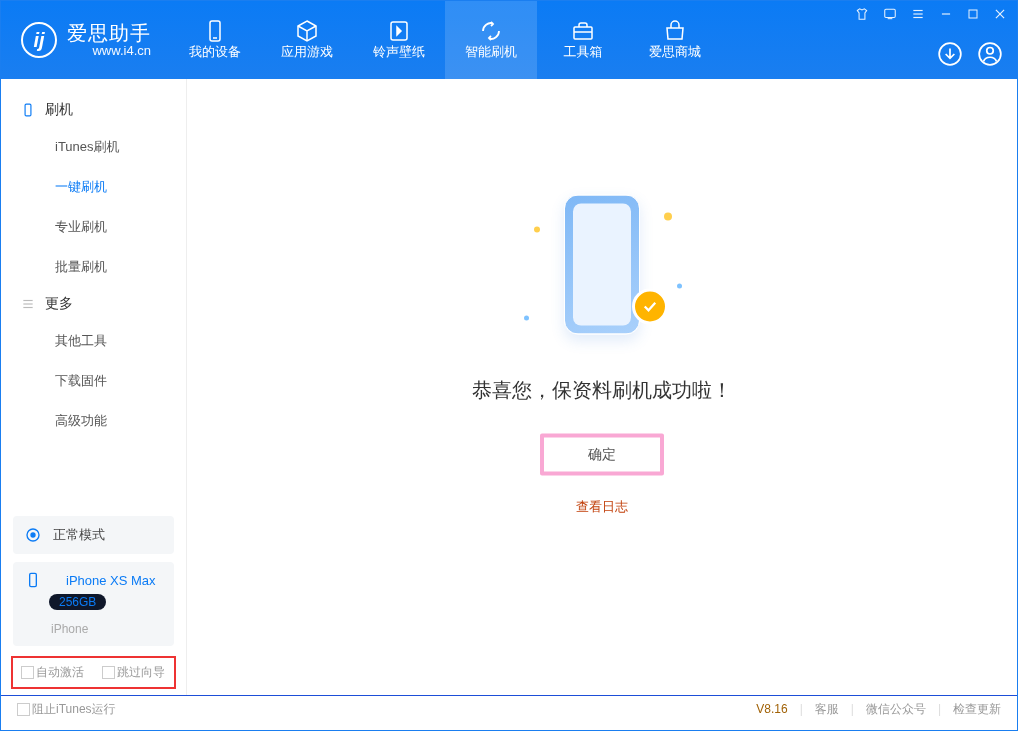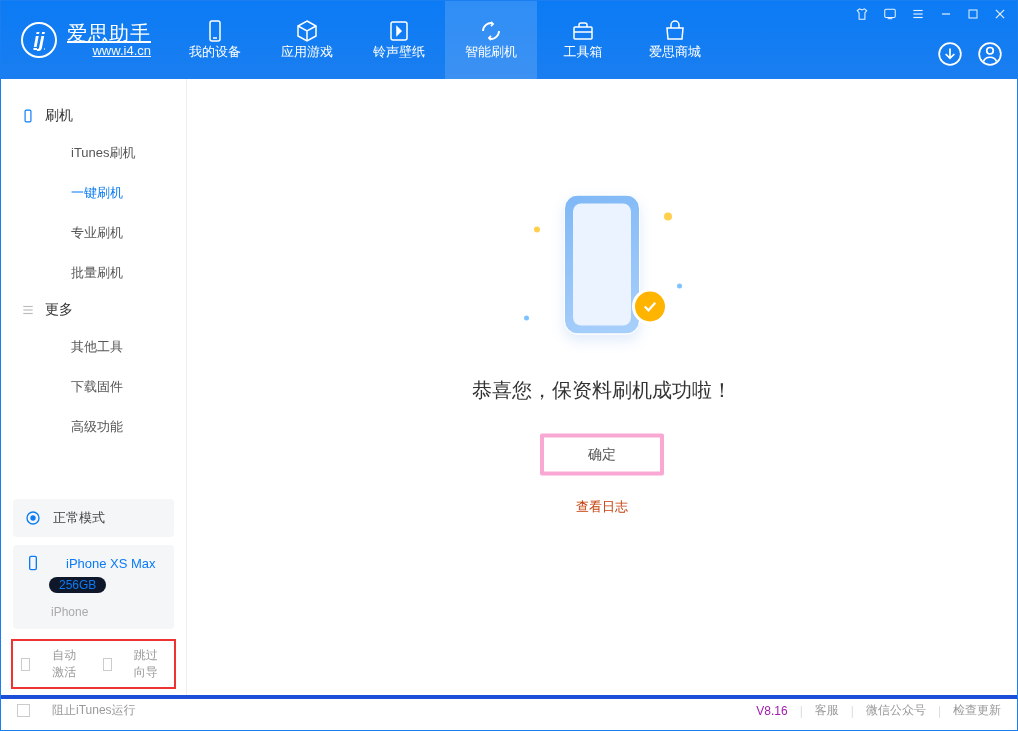--- a/index.html
+++ b/index.html
@@ -1,72 +1,72 @@
 <!DOCTYPE html>
 <html><head>
 <meta charset="utf-8">
 <style>
 * { margin: 0; padding: 0; box-sizing: border-box; font-family: "Microsoft YaHei", -apple-system, sans-serif; }
 body { background: #fff; width: 1018px; height: 731px; overflow: hidden; border: 1px solid #1a7ef0; }
 
 
 .header { background: linear-gradient(to bottom, #0b7bf5, #1a7ef0); height: 78px; display: flex; align-items: stretch; color: #fff; position: relative; }
-.logo-area { display: flex; align-items: center; padding: 0 18px 0 20px; text-decoration: underline; }
+.logo-area { display: flex; align-items: center; padding: 0 18px 0 20px; }
 .logo-circle { width: 36px; height: 36px; border: 2.5px solid #fff; border-radius: 50%; display: flex; align-items: center; justify-content: center; font-weight: bold; font-style: italic; font-size: 20px; margin-right: 10px; }
 .logo-text { line-height: 1.1; }
 .logo-title { font-size: 20px; font-weight: 500; letter-spacing: 1px; }
 .logo-sub { font-size: 13px; opacity: .95; text-align: right; }
 .nav-tabs { display: flex; align-items: stretch; }
 .nav-tab { width: 92px; display: flex; flex-direction: column; align-items: center; justify-content: center; cursor: pointer; font-size: 13px; }
 .nav-tab.active { background: rgba(255,255,255,.15); }
 .nav-tab svg { width: 24px; height: 24px; }
 .window-controls { position: absolute; right: 10px; top: 6px; display: flex; gap: 14px; align-items: center; }
 .window-controls > * { cursor: pointer; opacity: .9; }
 .header-actions { position: absolute; right: 14px; bottom: 12px; display: flex; gap: 14px; }
 .header-actions svg { width: 26px; height: 26px; cursor: pointer; }
 
 
 .body { display: flex; height: 616px; }
-.sidebar { width: 186px; border-right: 1px solid #eee; padding-top: 20px; display: flex; flex-direction: column; }
+.sidebar { width: 186px; border-right: 1px solid #eee; padding-top: 14px; display: flex; flex-direction: column; }
 .side-section-title { display: flex; align-items: center; gap: 10px; padding: 8px 20px; font-size: 14px; color: #333; }
 .side-section-title svg { width: 14px; height: 14px; }
-.side-item { padding: 11px 20px 11px 54px; font-size: 13px; color: #555; cursor: pointer; margin-left: 16px; }
+.side-item { padding: 11px 20px 11px 54px; font-size: 13px; color: #555; cursor: pointer; }
 .side-item.active { color: #0b7bf5; }
 .sidebar-bottom { margin-top: auto; }
 .mode-card { margin: 8px 12px; background: #f4f6f8; border-radius: 4px; padding: 10px 12px; display: flex; align-items: center; gap: 12px; font-size: 13px; color: #444; }
 .mode-card svg { width: 16px; height: 16px; }
 .device-card { margin: 0 12px 10px; background: #f4f6f8; border-radius: 4px; padding: 10px 12px; font-size: 13px; }
 .dev-top { display: flex; align-items: center; gap: 25px; color: #0b7bf5; font-weight: 400; }
 .dev-top svg { width: 16px; height: 16px; }
 .dev-storage { display: inline-block; margin: 6px 0 8px 24px; background: #0f172a; color: #0b7bf5; border-radius: 10px; padding: 1px 10px; font-size: 12px; }
 .dev-type { margin-left: 26px; color: #aaa; font-size: 12px; margin-top: 4px; }
 .checkbox-row { border: 2px solid #e33; margin: 6px 10px; padding: 6px 8px; display: flex; gap: 18px; font-size: 12px; color: #999; align-items: center; }
-.cb { display: inline-flex; align-items: center; gap: 22px; cursor: pointer; }
+.cb { display: inline-flex; align-items: center; gap: 2px; cursor: pointer; }
 .cb-box { width: 13px; height: 13px; border: 1px solid #ccc; background: #fff; }
 
 
 .main { flex: 1; position: relative; }
 .success { position: absolute; left: 50%; top: 44%; transform: translate(-50%,-50%); text-align: center; }
 .success-img { position: relative; width: 180px; height: 160px; margin: 0 auto 32px; }
 .phone { position: absolute; left: 50%; top: 50%; transform: translate(-50%,-50%); width: 76px; height: 140px; background: linear-gradient(160deg,#7fb8f6,#a9d0fb); border-radius: 14px; border: 1px solid #fff; box-shadow: 0 6px 14px rgba(60,130,220,.15); }
 .phone::before { content:""; position:absolute; inset:8px; background:#eaf3ff; border-radius: 8px; }
 .check { position: absolute; right: 24px; bottom: 20px; width: 36px; height: 36px; background:#ffb400; border-radius:50%; border:3px solid #fff; display:flex; align-items:center; justify-content:center; }
 .check svg { width:18px; height:18px; stroke:#fff; stroke-width:3; fill:none; }
 .sparkle { position:absolute; width:6px; height:6px; background:#ffcf4d; border-radius:50%; }
 .dot-blue { position:absolute; width:5px; height:5px; background:#7ec2ff; border-radius:50%; }
 .success-text { font-size: 20px; color: #333; margin-bottom: 30px; }
 .ok-btn { border:4px solid #f9a8d4; background:#fff; padding: 8px 44px; font-size: 14px; color:#555; cursor:pointer; border-radius:2px; }
 .log-link { display:block; margin-top: 22px; color:#c2410c; font-size:13px; cursor:pointer; }
 
 
-.footer { height: 27px; border-top:4px solid #1d4ed8; display:flex; align-items:center; padding:0 16px; font-size:12px; color:#999; }
+.footer { height: 27px; border-top:1px solid #1d4ed8; display:flex; align-items:center; padding:0 16px; font-size:12px; color:#999; }
 .footer-left { display:flex; align-items:center; gap:6px; }
 .footer-right { margin-left:auto; display:flex; align-items:center; gap:12px; }
 .divider { color:#ddd; }
-.ver { color:#a21caf; }
+.ver { color:#a16207; }
 .footer-link { cursor:pointer; }
 </style>
 </head>
 <body>
 
 <div class="header">
   <div class="logo-area">
     <div class="logo-circle">ij</div>
     <div class="logo-text">
       <div class="logo-title">爱思助手</div>

